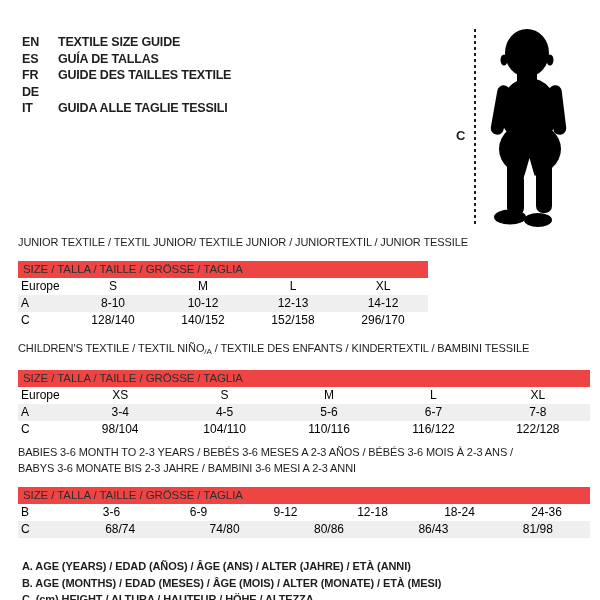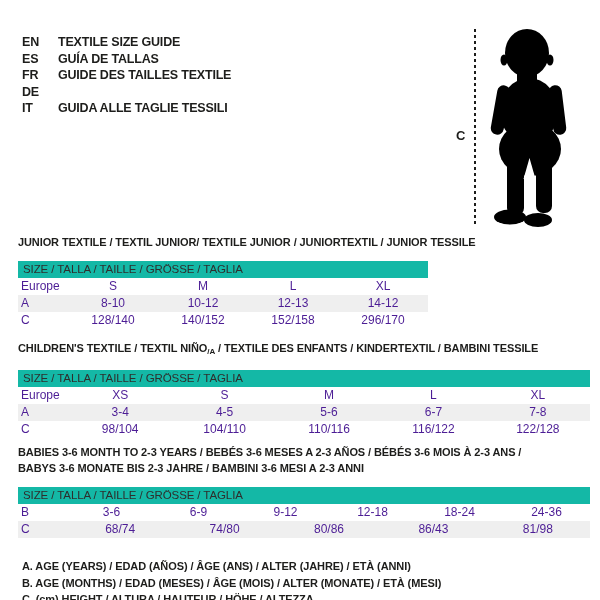--- a/index.html
+++ b/index.html
@@ -19,34 +19,34 @@
   
   .height-line {
     position: absolute; left: 474px; top: 8px; width: 2px; height: 198px;
     background: repeating-linear-gradient(to bottom, #1d1d1b 0 3px, transparent 3px 6px);
   }
   .height-label { position: absolute; left: 456px; top: 107px; font-size: 13px; font-weight: bold; }
   .baby-svg { position: absolute; left: 483px; top: 6px; width: 92px; height: 200px; }
 
   
   .section { position: absolute; left: 18px; }
-  .sec-title { font-size: 11px; font-weight: bold; line-height: 15.5px; letter-spacing: -0.1px; white-space: nowrap; }
+  .sec-title { font-size: 11px; font-weight: normal; line-height: 15.5px; letter-spacing: -0.1px; white-space: nowrap; }
   .sec-title sub.nino-sub { font-size: 8px; vertical-align: -2px; }
   .s1 { top: 214px; width: 410px; }
   .s2 { top: 320px; width: 572px; }
   .s3 { top: 424px; width: 572px; }
   .s1 .sec-title, .s2 .sec-title { margin-bottom: 10px; }
   .s3 .title-lines { margin-bottom: 11px; }
 
   
   .size-bar {
-    height: 17px; line-height: 17px; background: #14b8a6;
+    height: 17px; line-height: 17px; background: #ef4444;
     padding-left: 5px; font-size: 11.5px; color: #2e2e2d; letter-spacing: -0.1px;
   }
-  .trow { display: flex; height: 17px; line-height: 17px; font-size: 12px; color: #4c1d95; }
+  .trow { display: flex; height: 17px; line-height: 17px; font-size: 12px; color: #000000; }
   .trow.shaded { background: #efefef; }
   .tlabel { width: 50px; flex: 0 0 50px; padding-left: 3px; }
   .tcell { flex: 1 1 0; text-align: center; }
 
   
   .notes { position: absolute; left: 22px; top: 537px; }
   .note-line { font-size: 11px; font-weight: bold; line-height: 16.5px; letter-spacing: -0.1px; white-space: nowrap; }
 </style>
 </head>
 <body>

